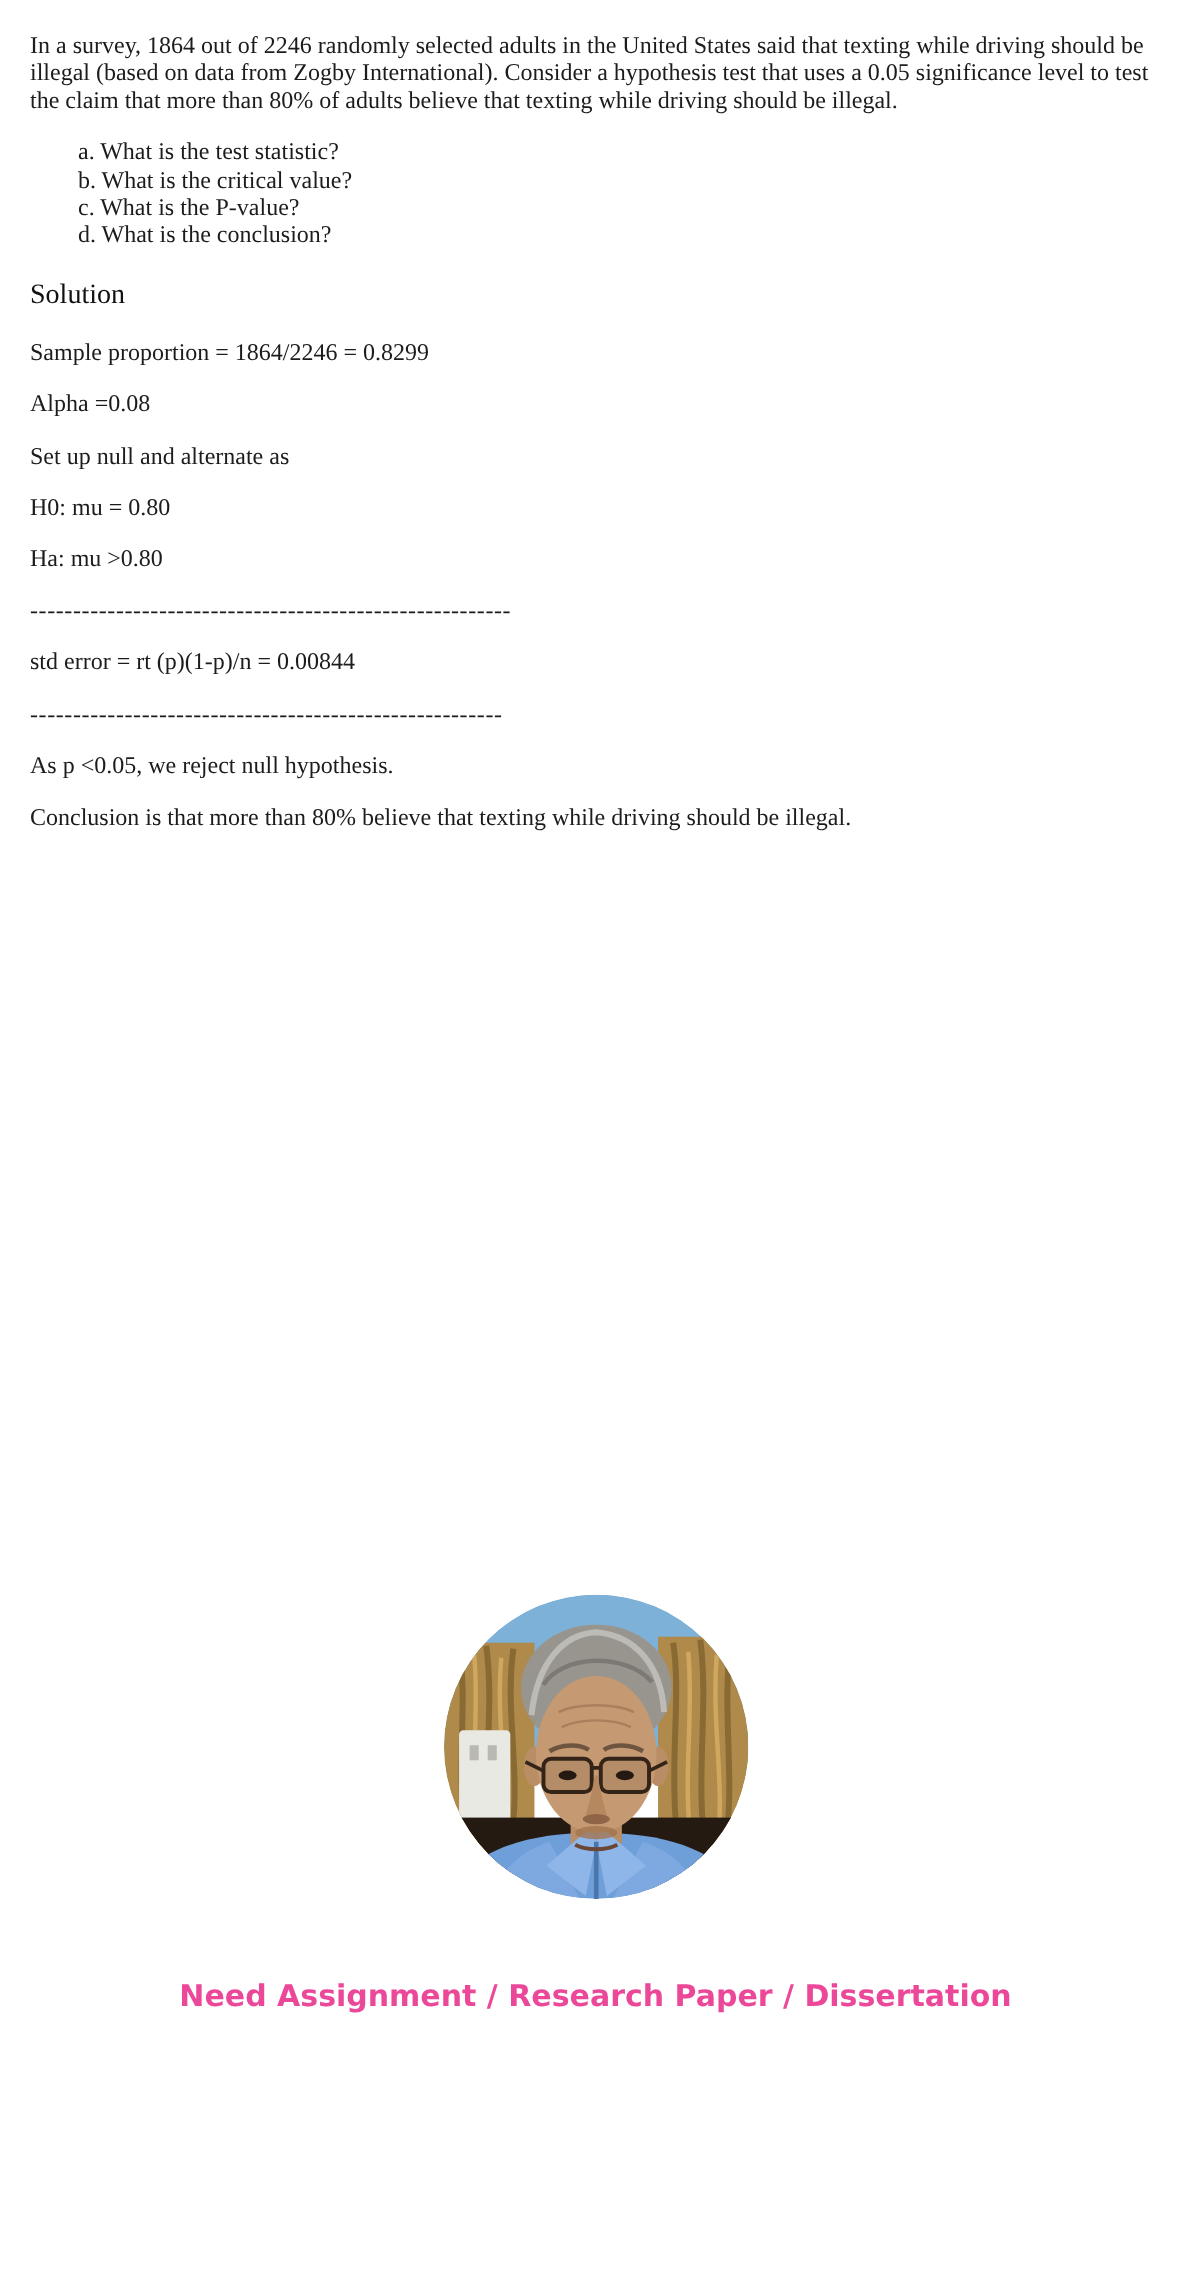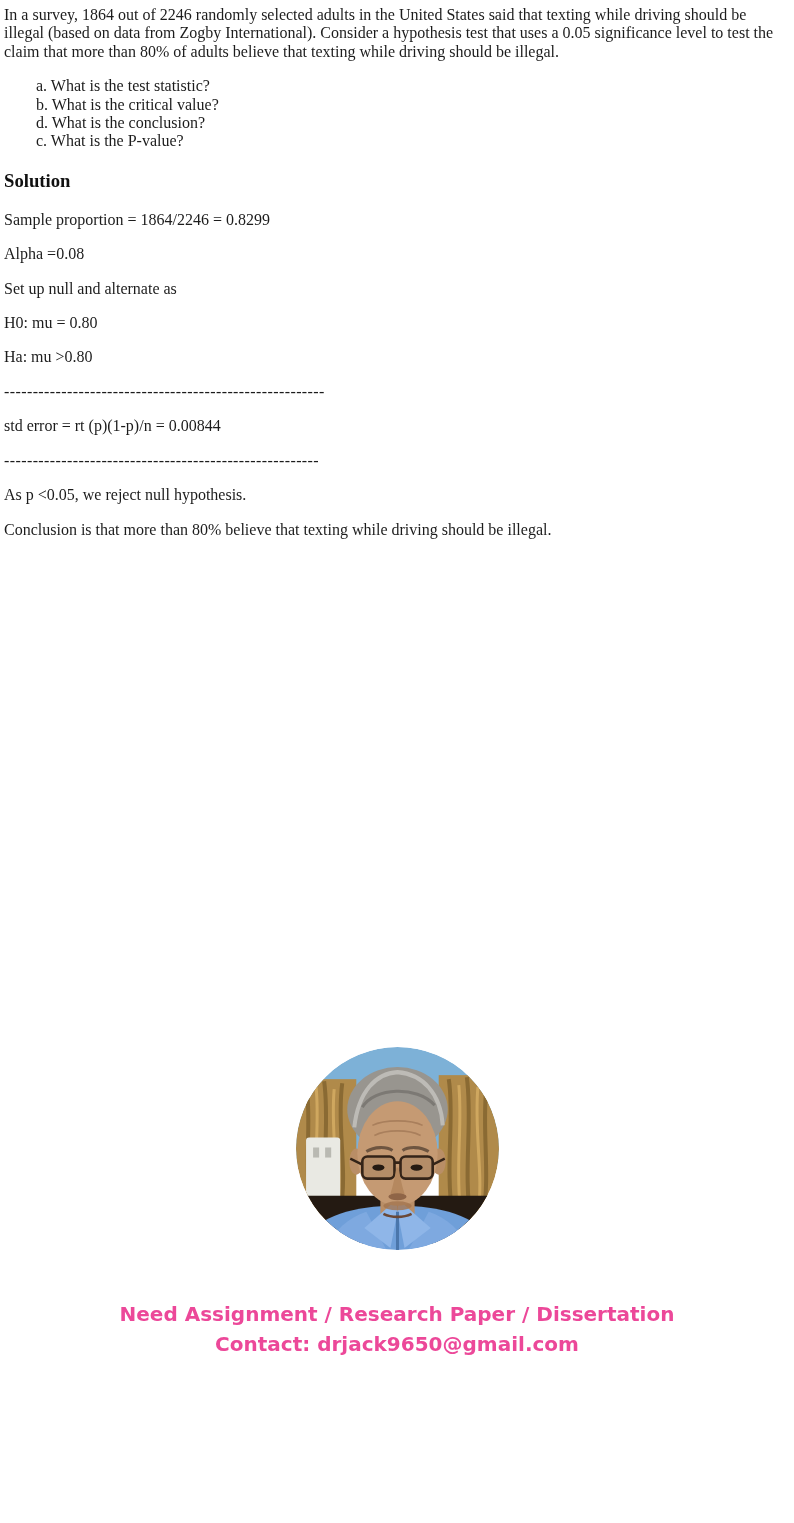--- a/index.html
+++ b/index.html
@@ -8,39 +8,39 @@
     background: #ffffff;
   }
   body {
     width: 794px;
     min-height: 1523px;
     font-family: "Liberation Serif", serif;
     color: #1c1c1c;
     box-sizing: border-box;
   }
   .content {
-    padding: 4px;
+    padding: 20px;
   }
   .content p, .content .para {
     font-size: 16px;
     line-height: 18.4px;
     margin: 16px 0;
     color: #1c1c1c;
   }
   .para-first {
     margin-top: 2px !important;
   }
   .questions div {
     font-size: 16px;
     line-height: 18.4px;
     margin-left: 32px;
   }
   h3.solution-heading {
     font-size: 18.7px;
-    font-weight: bold;
+    font-weight: normal;
     font-family: "Liberation Serif", serif;
     margin: 19px 0;
     color: #111111;
   }
   .dashed-line {
     letter-spacing: 0.4px;
     white-space: nowrap;
     overflow: hidden;
   }
   .spacer {
@@ -72,22 +72,22 @@
 </head>
 <body>
 
 <div class="content">
 
   <p class="para-first">In a survey, 1864 out of 2246 randomly selected adults in the United States said that texting while driving should be illegal (based on data from Zogby International). Consider a hypothesis test that uses a 0.05 significance level to test the claim that more than 80% of adults believe that texting while driving should be illegal.</p>
 
   <div class="para questions">
     <div>a. What is the test statistic?</div>
     <div>b. What is the critical value?</div>
+    <div>c. What is the P-value?</div>
     <div>d. What is the conclusion?</div>
-    <div>c. What is the P-value?</div>
   </div>
 
   <h3 class="solution-heading">Solution</h3>
 
   <p>Sample proportion = 1864/2246 = 0.8299</p>
   <p>Alpha =0.08</p>
   <p>Set up null and alternate as</p>
   <p>H0: mu = 0.80</p>
   <p>Ha: mu &gt;0.80</p>
   <p class="dashed-line">--------------------------------------------------------</p>
@@ -159,16 +159,15 @@
 
         <ellipse cx="101" cy="158" rx="14" ry="4.4" fill="#a1744f" fill-opacity="0.8"></ellipse>
 
         <path d="M87,166 C95,170 107,170 115,166" stroke="#6b4836" stroke-width="2.6" fill="none"></path>
       </g>
     </svg>
   </div>
 
   <div class="footer">
     <div>Need Assignment / Research Paper / Dissertation</div>
-    <div>Contact: drjack9650@gmail.com</div>
   </div>
 
 </div>
 
 </body></html>

